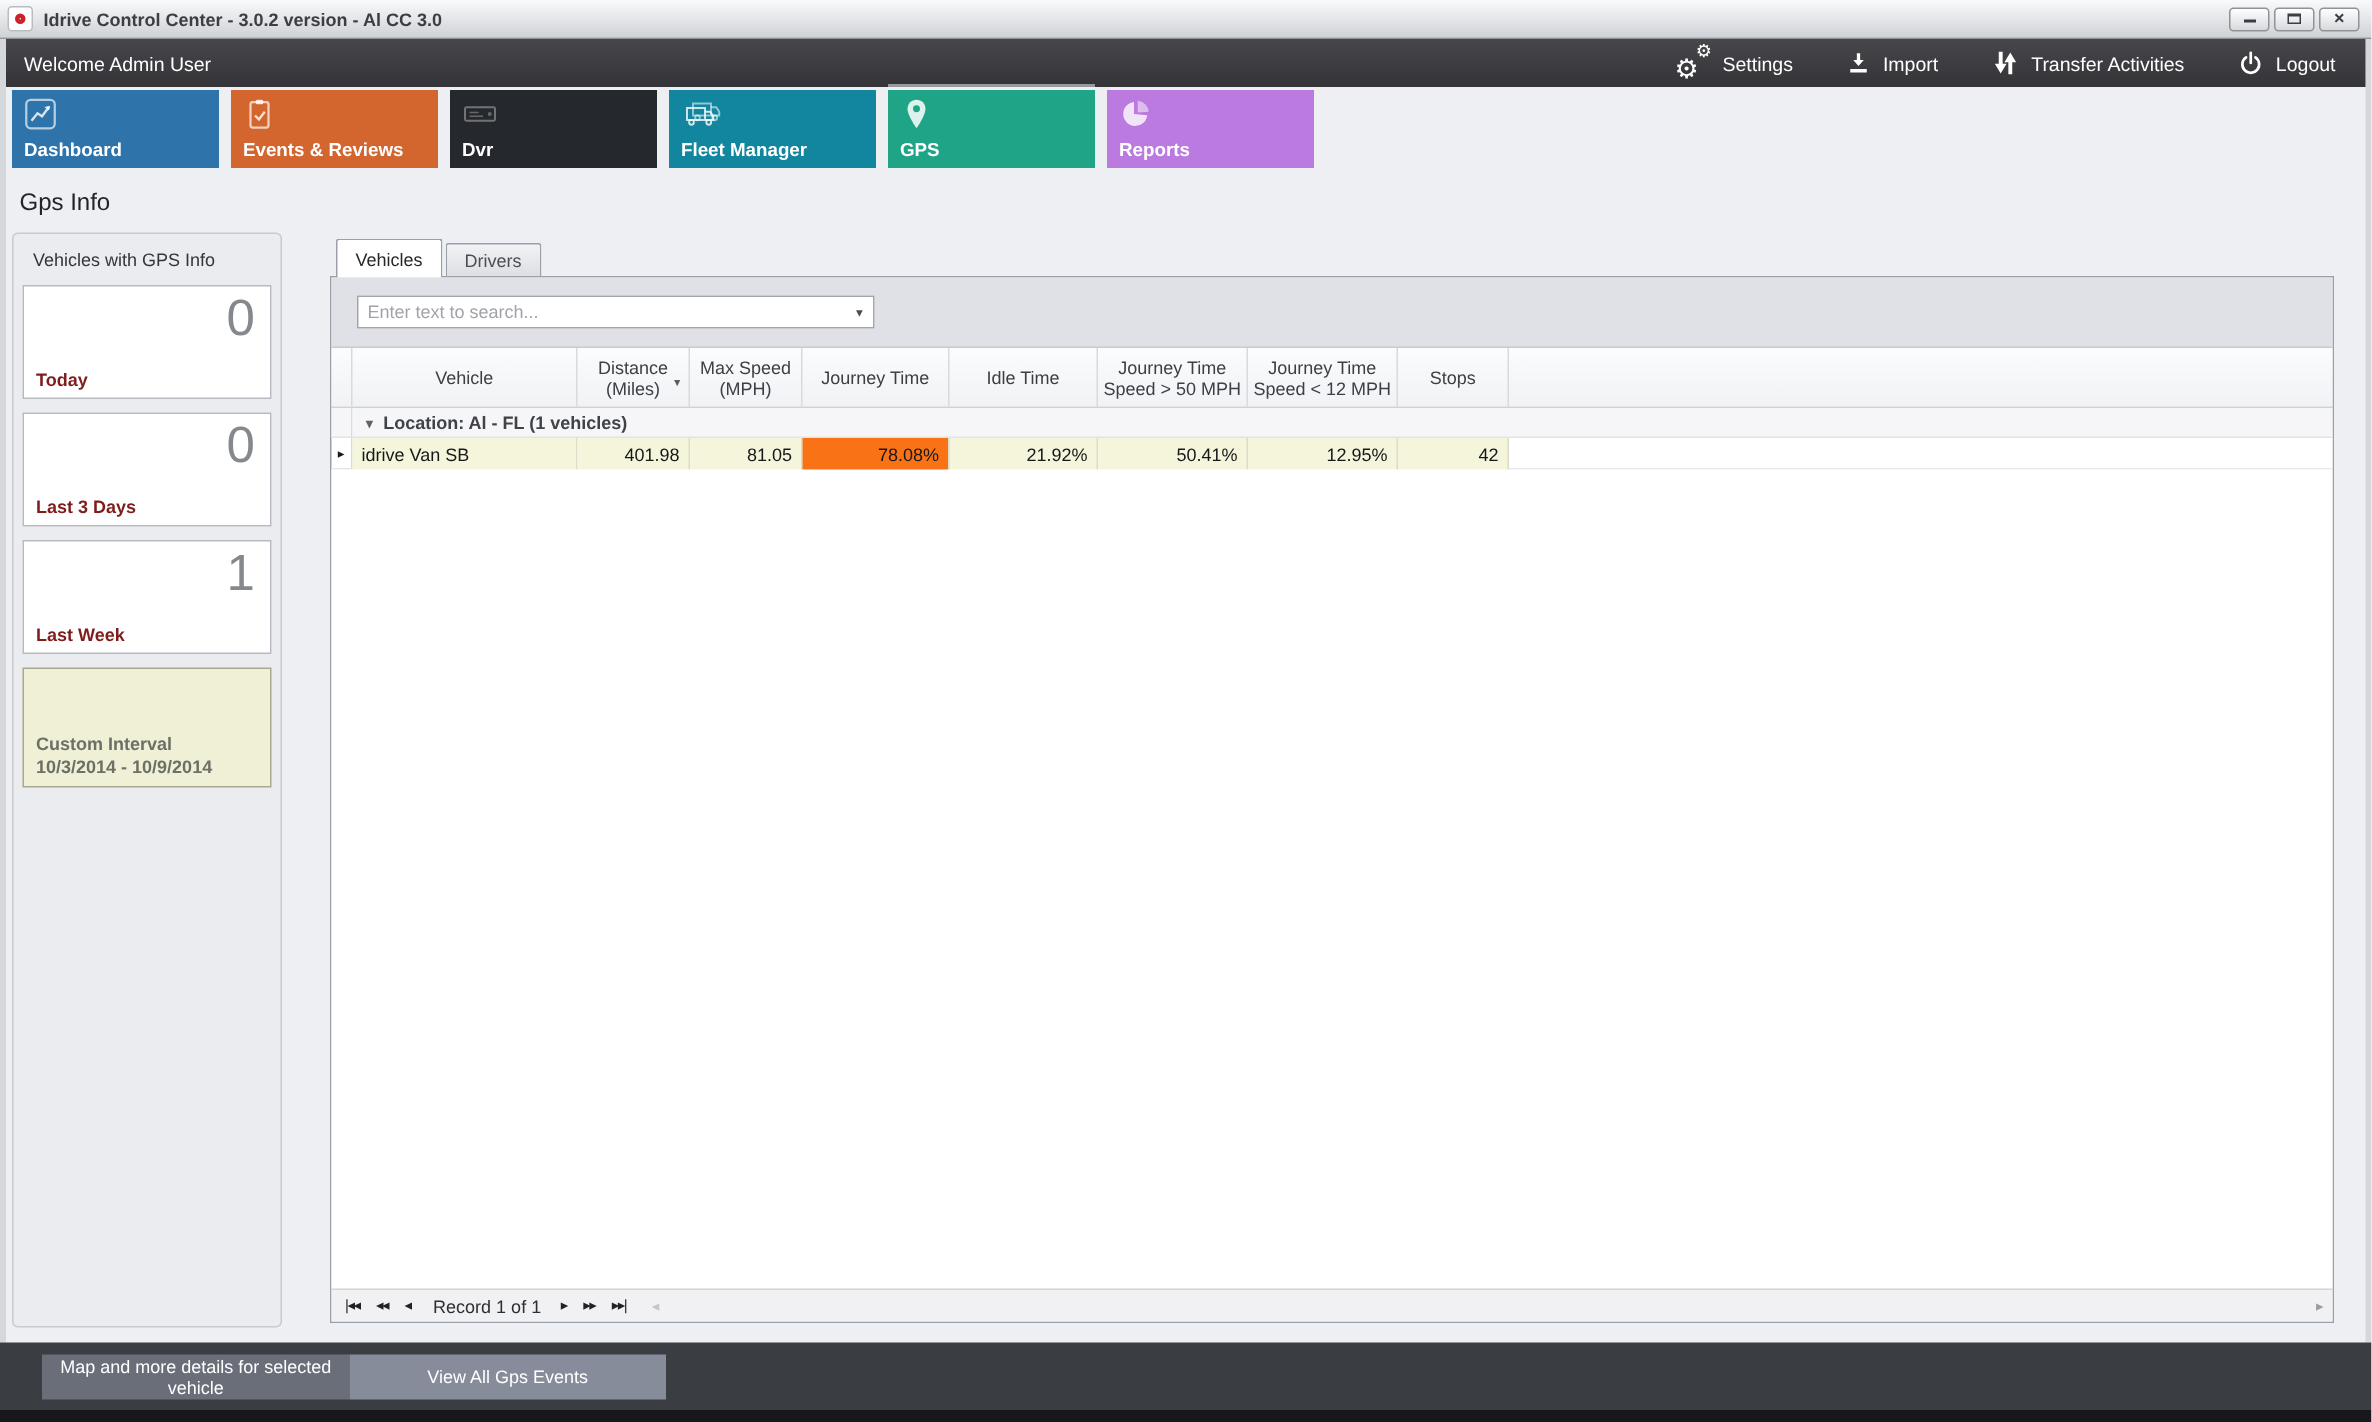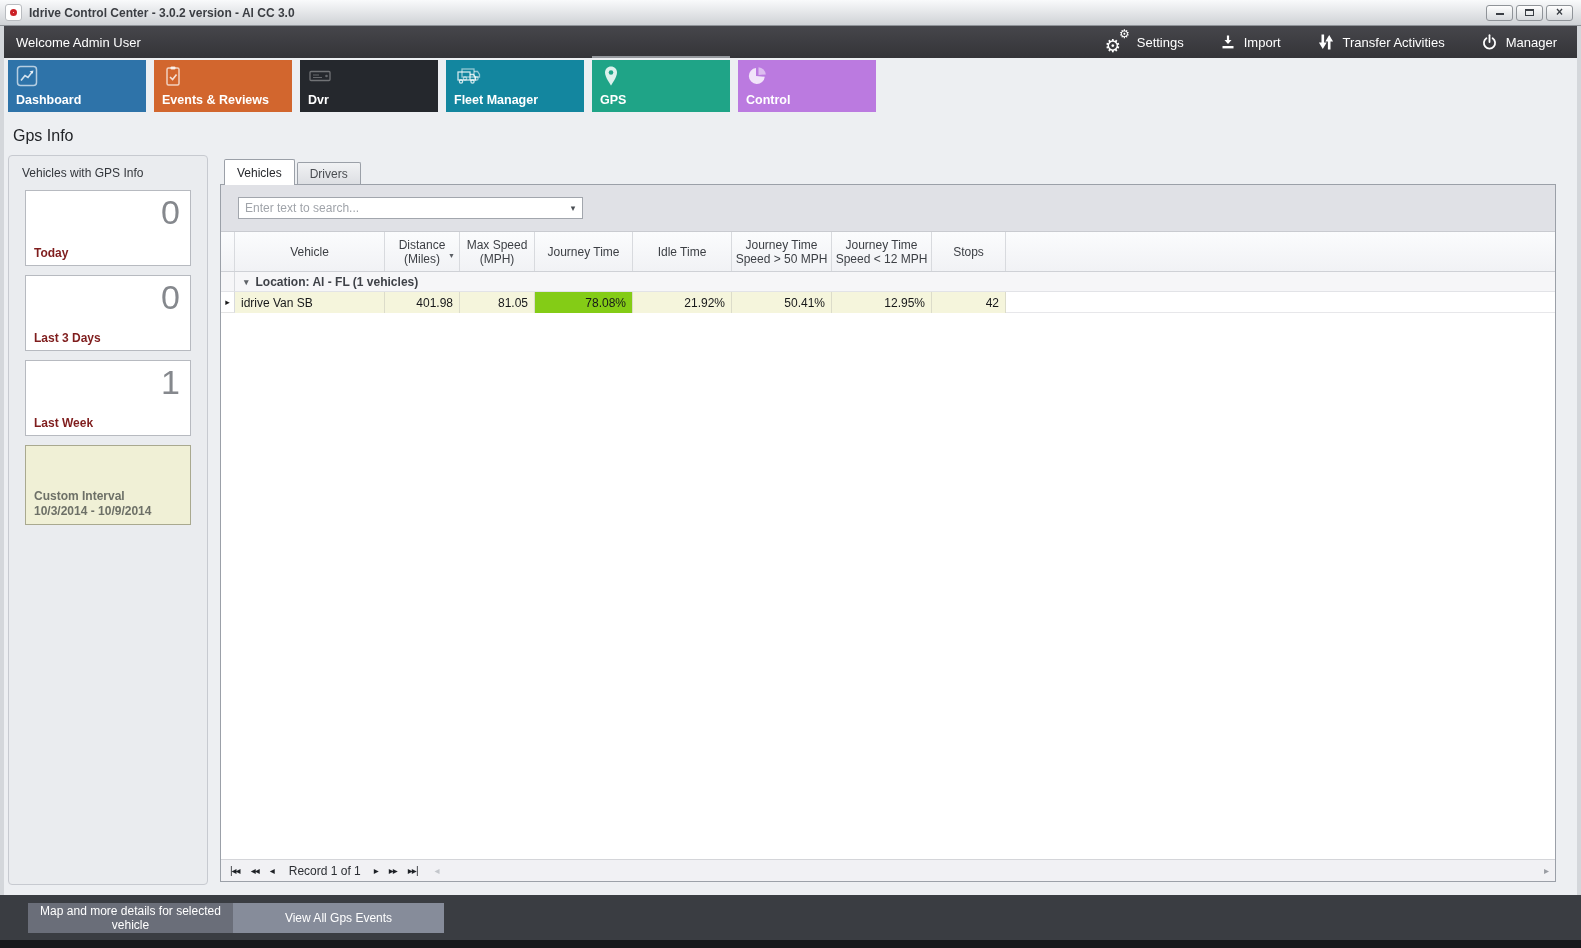--- a/index.html
+++ b/index.html
@@ -41,21 +41,21 @@
   .tile { width:138px; height:52px; position:relative; color:#fff; cursor:pointer; }
   .tile .tile-icon { position:absolute; top:5px; left:8px; }
   .tile .tile-label { position:absolute; left:8px; bottom:5px; font-size:12.5px; font-weight:bold; }
   .tile.selected::before { content:""; position:absolute; top:-4px; left:0; right:0; height:2px; background:#96999e; }
 
   
   .page-title { font-size:16px; color:#222428; padding:13px 0 0 9px; height:41px; }
   .content { position:relative; height:740px; }
 
   
-  .sidebar { position:absolute; left:4px; top:0; width:200px; height:730px; background:#eaecef;
+  .sidebar { position:absolute; left:4px; top:0; width:180px; height:730px; background:#eaecef;
              border:1px solid #c7cad0; border-radius:4px; padding-top:7px; }
   .sidebar-header { font-size:12px; color:#33363b; padding:3px 0 10px 13px; }
   .card { width:166px; margin:0 auto 9px auto; background:#fff; border:1px solid #b7bac0; height:76px;
           display:flex; flex-direction:column; justify-content:space-between; cursor:pointer; }
   .card .card-value { text-align:right; font-size:34px; line-height:36px; color:#85888d; padding:3px 10px 0 0; }
   .card .card-label { font-size:12px; font-weight:bold; color:#7f1d1d; padding:0 0 5px 8px; }
   .card.selected { height:80px; border-color:#a9a98f; }
   .card.selected .card-label { color:#6d7067; line-height:15px; }
 
   
@@ -160,21 +160,21 @@
           <path d="M4.5 1.5 h2.6 v8 h2.6 L5.8 16 L1.9 9.5 h2.6 z" fill="#fff"></path>
           <path d="M13.5 16.5 h-2.6 v-8 H8.3 L12.2 2 l3.9 6.5 h-2.6 z" fill="#fff"></path>
         </svg>
         <span>Transfer Activities</span>
       </div>
       <div class="tb-action">
         <svg class="tb-svg" width="17" height="17" viewBox="0 0 17 17">
           <path d="M11.6 4.3 A5.6 5.6 0 1 1 5.4 4.3" fill="none" stroke="#fff" stroke-width="1.8" stroke-linecap="round"></path>
           <line x1="8.5" y1="1.2" x2="8.5" y2="8" stroke="#fff" stroke-width="1.8" stroke-linecap="round"></line>
         </svg>
-        <span>Manager</span>
+        <span>Logout</span>
       </div>
     </div>
   </div>
 
   <div class="tiles">
     <div class="tile" style="background: rgb(46, 115, 169);">
       <svg class="tile-icon" width="22" height="22" viewBox="0 0 22 22">
         <rect x="1.5" y="1.5" width="19" height="19" rx="3" fill="none" stroke="rgba(255,255,255,.65)" stroke-width="1.5"></rect>
         <polyline points="5,15.5 9,10.5 12,12.5 16.5,6.5" fill="none" stroke="rgba(255,255,255,.8)" stroke-width="1.6"></polyline>
         <path d="M17.5 5.5 l-4 .8 3.2 2.4 z" fill="rgba(255,255,255,.8)"></path>
@@ -219,21 +219,21 @@
         <path d="M11 1.5 C7.6 1.5 5 4.1 5 7.5 c0 4.6 6 13 6 13 s6 -8.4 6 -13 C17 4.1 14.4 1.5 11 1.5 z" fill="rgba(255,255,255,.85)"></path>
         <circle cx="11" cy="7.5" r="2.3" fill="#1fa487"></circle>
       </svg>
       <span class="tile-label">GPS</span>
     </div>
     <div class="tile" style="background: rgb(187, 122, 224);">
       <svg class="tile-icon" width="22" height="22" viewBox="0 0 22 22">
         <path d="M10 3 a8 8 0 1 0 8.8 8.8 L10 11 z" fill="rgba(255,255,255,.8)"></path>
         <path d="M12.5 2.2 a8 8 0 0 1 7.3 7.3 l-7.3 .5 z" fill="rgba(255,255,255,.5)"></path>
       </svg>
-      <span class="tile-label">Control</span>
+      <span class="tile-label">Reports</span>
     </div>
   </div>
 
   <div class="page-title">Gps Info</div>
 
   <div class="content">
 
     <div class="sidebar">
       <div class="sidebar-header">Vehicles with GPS Info</div>
       <div class="card">
@@ -317,21 +317,21 @@
           </div>
         </div>
 
         <div class="data-row">
           <div class="dr-indicator">
             <span>▸</span>
           </div>
           <div class="dr-cell" style="width: 150px; background: rgb(245, 245, 220);">idrive Van SB</div>
           <div class="dr-cell num" style="width: 75px; background: rgb(245, 245, 220);">401.98</div>
           <div class="dr-cell num" style="width: 75px; background: rgb(245, 245, 220);">81.05</div>
-          <div class="dr-cell num" style="width: 98px; background: #84cc16;">78.08%</div>
+          <div class="dr-cell num" style="width: 98px; background: #f97316;">78.08%</div>
           <div class="dr-cell num" style="width: 99px; background: rgb(245, 245, 220);">21.92%</div>
           <div class="dr-cell num" style="width: 100px; background: rgb(245, 245, 220);">50.41%</div>
           <div class="dr-cell num" style="width: 100px; background: rgb(245, 245, 220);">12.95%</div>
           <div class="dr-cell num" style="width: 74px; background: rgb(245, 245, 220);">42</div>
           <div class="dr-filler"></div>
         </div>
 
         <div class="grid-empty"></div>
 
         <div class="pager">

